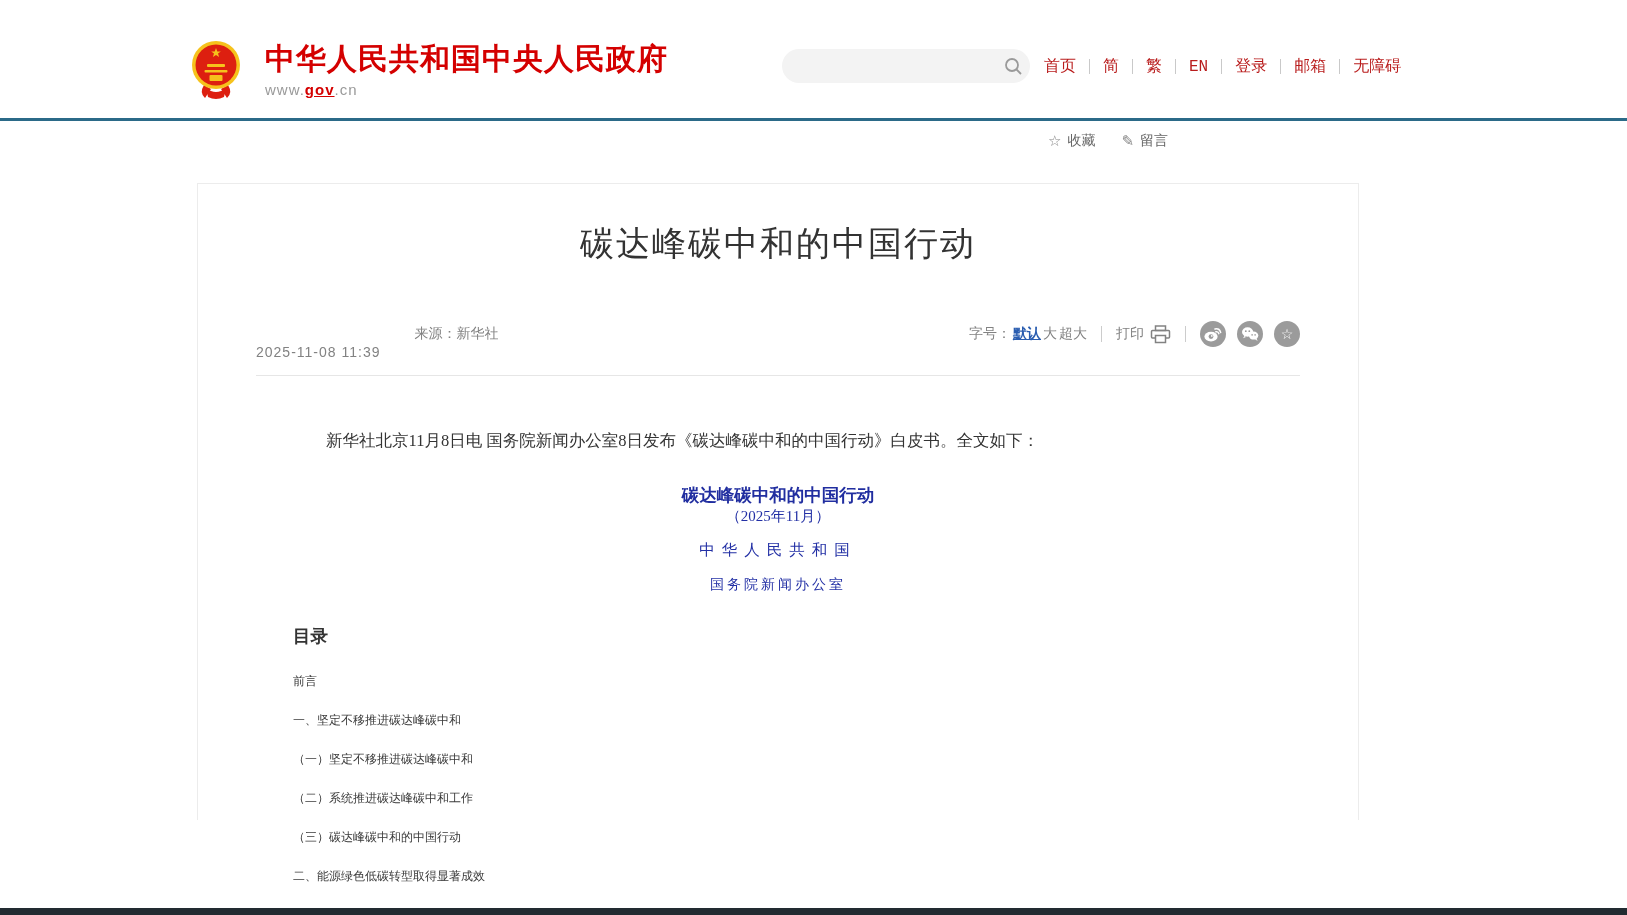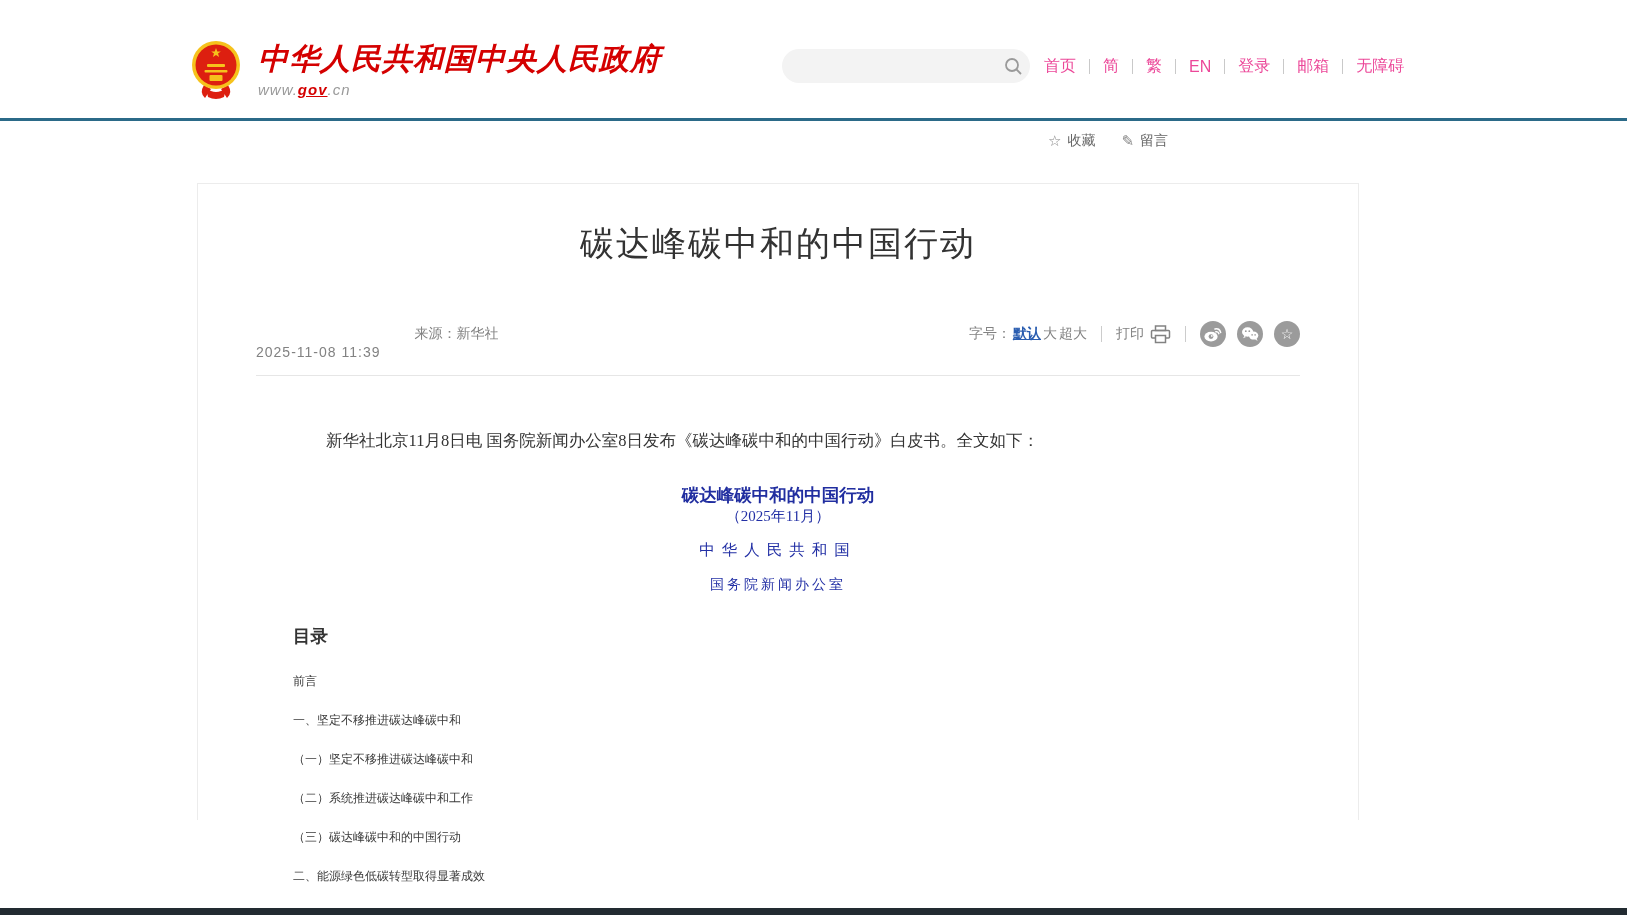--- a/index.html
+++ b/index.html
@@ -5,34 +5,34 @@
   * { margin:0; padding:0; box-sizing:border-box; }
   html,body { width:1627px; height:915px; overflow:hidden; background:#fff;
     font-family:"Liberation Sans","DejaVu Sans",sans-serif; color:#333; }
   .page { position:relative; width:1627px; height:915px; background:#fff; }
 
   
   .header { position:absolute; top:0; left:0; width:100%; height:121px; background:#fff;
     border-bottom:3px solid #2b6a88; }
   .logo-area { position:absolute; left:190px; top:40px; display:flex; align-items:flex-start; }
   .emblem { width:52px; height:60px; flex:0 0 auto; }
-  .site-text { margin-left:16px; padding-top:2px;font-style:italic; }
+  .site-text { margin-left:23px; padding-top:2px; }
   .site-title { font-size:30px; font-weight:bold; color:#d40000; letter-spacing:1px; line-height:1.1; }
   .site-url { margin-top:6px; font-size:15px; color:#9a9a9a; letter-spacing:1px; }
   .site-url .gov { color:#d40000; font-weight:bold; text-decoration:underline; }
 
   .search-box { position:absolute; left:782px; top:49px; width:248px; height:34px;
     background:#f3f3f3; border-radius:17px; display:flex; align-items:center; }
   .search-input { flex:1; height:100%; border:none; outline:none; background:transparent;
     padding:0 8px 0 18px; font-size:14px; color:#555; }
   .search-icon { width:34px; display:flex; align-items:center; justify-content:center; cursor:pointer; }
 
   .top-nav { position:absolute; left:1044px; top:56px; display:flex; align-items:center;
     font-size:16px; color:#222; }
-  .top-nav a { color:#ec4899; text-decoration:none; cursor:pointer; white-space:nowrap; }
+  .top-nav a { color:#b91c1c; text-decoration:none; cursor:pointer; white-space:nowrap;font-family:Liberation Mono, monospace; }
   .nav-sep { width:1px; height:15px; background:#c9c9c9; margin:0 13px; }
 
   
   .action-row { position:absolute; left:1048px; top:132px; display:flex; align-items:center;
     gap:26px; font-size:14px; color:#666; }
   .action-item { display:flex; align-items:center; gap:6px; cursor:pointer; }
   .action-item .glyph { font-size:15px; color:#888; }
 
   
   .card { position:absolute; left:197px; top:183px; width:1162px; height:637px;

